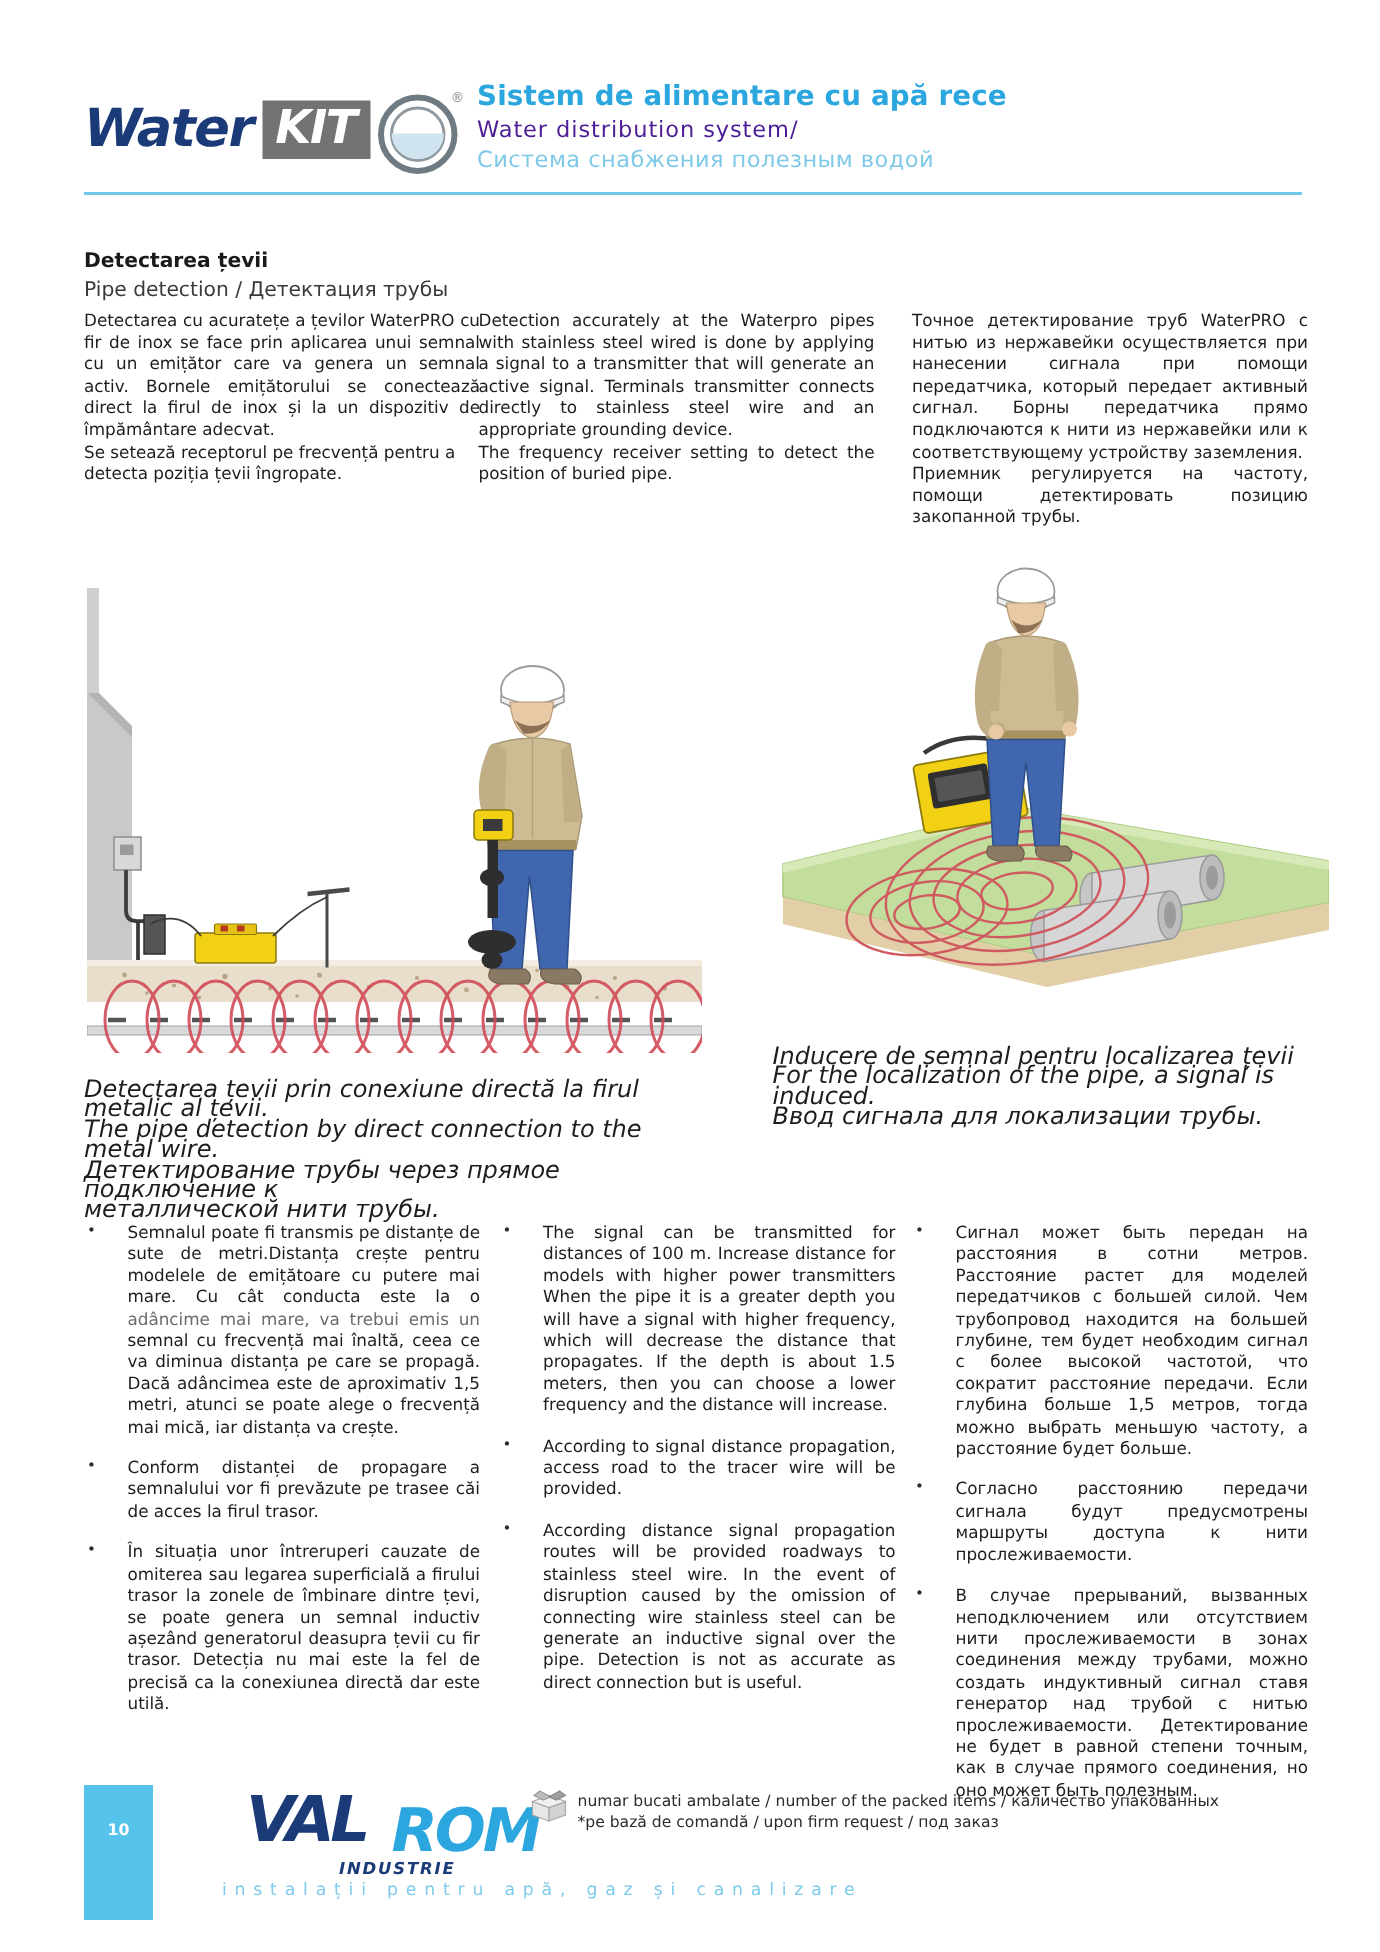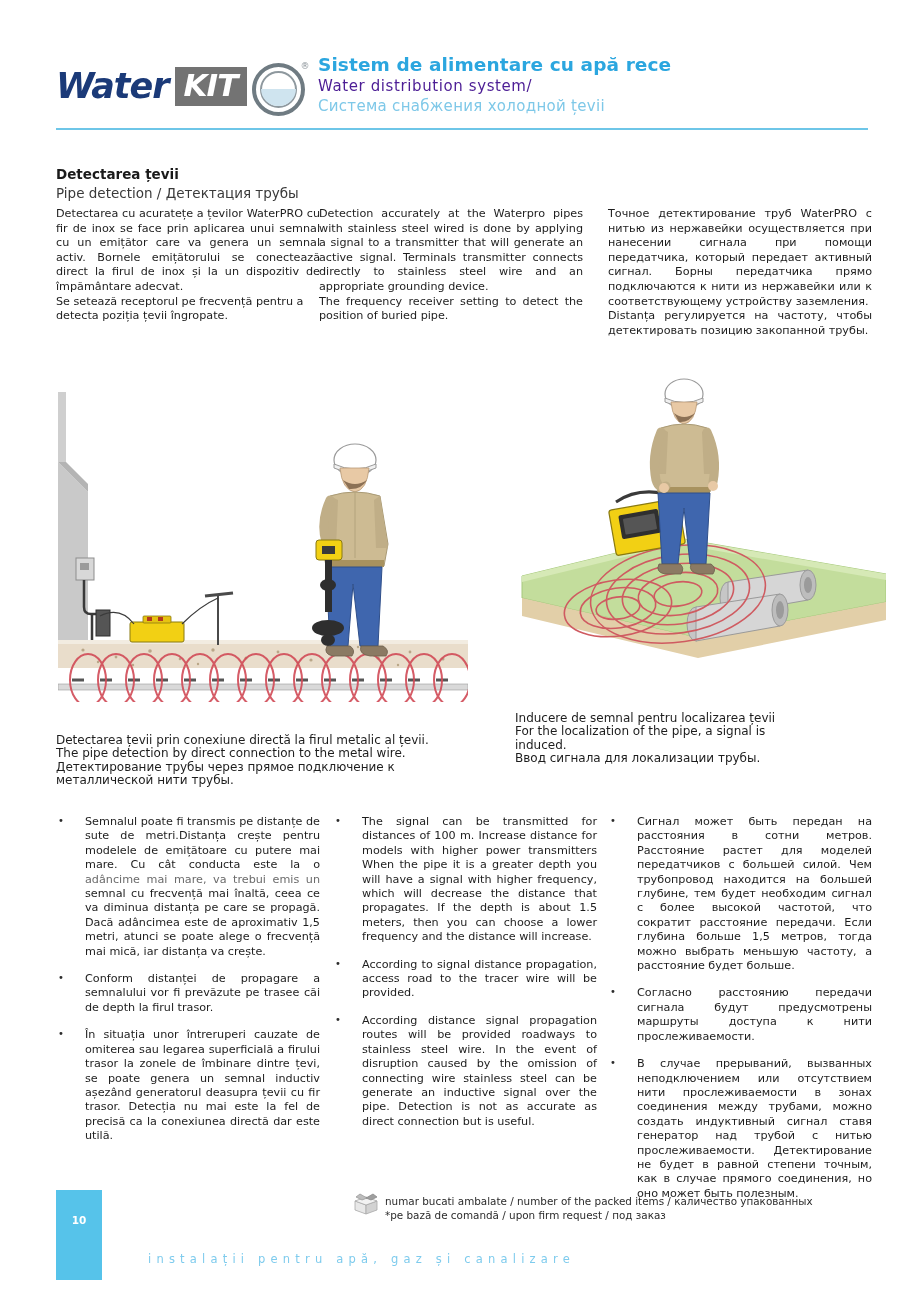--- a/index.html
+++ b/index.html
@@ -55,21 +55,21 @@
   .intro p { text-align:justify; }
   .intro p.last { text-align:left; }
   .intro.c1 { left:56px; width:264px; }
   .intro.c2 { left:319px; width:264px; }
   .intro.c3 { left:608px; width:264px; }
 
   
   .illo1 { position:absolute; left:58px; top:362px; width:410px; height:340px; background:#ffffff; }
   .illo2 { position:absolute; left:508px; top:362px; width:378px; height:318px; background:#ffffff; }
 
-  .cap { position:absolute; font-size:12px; line-height:13.4px; color:#1d1d1d;margin-top:15px; }
+  .cap { position:absolute; font-style:italic; font-size:16px; line-height:13.4px; color:#1d1d1d; }
   .cap1 { left:56px; top:719px; width:420px; }
   .cap2 { left:515px; top:697px; width:360px; }
 
   
   .bullets { position:absolute; top:815px; font-size:11.2px; line-height:14.4px; color:#1d1d1d; }
   .bullets.b1 { left:56px; width:264px; }
   .bullets.b2 { left:333px; width:264px; }
   .bullets.b3 { left:608px; width:264px; }
   .bullets ul { list-style:none; }
   .bullets li { position:relative; padding-left:29px; margin-bottom:13px; text-align:justify; }
@@ -109,39 +109,39 @@
         <span class="logo-circle">
           <span class="inner"></span>
           <span class="half"></span>
         </span>
         <span class="logo-reg">®</span>
       </span>
     </div>
     <div class="header-titles">
       <div class="h-title1">Sistem de alimentare cu apă rece</div>
       <div class="h-title2">Water distribution system/</div>
-      <div class="h-title3">Система снабжения холодной țevii</div>
+      <div class="h-title3">Система снабжения полезным водой</div>
     </div>
   </div>
   <div class="header-rule"></div>
 
   <div class="sec-title">Detectarea țevii</div>
   <div class="sec-sub">Pipe detection / Детектация трубы</div>
 
   <div class="intro c1">
     <p>Detectarea cu acuratețe a țevilor WaterPRO cu fir de inox se face prin aplicarea unui semnal cu un emițător care va genera un semnal activ. Bornele emițătorului se conectează direct la firul de inox și la un dispozitiv de împământare adecvat.</p>
     <p class="last">Se setează receptorul pe frecvență pentru a detecta poziția țevii îngropate.</p>
   </div>
   <div class="intro c2">
     <p>Detection accurately at the Waterpro pipes with stainless steel wired is done by applying a signal to a transmitter that will generate an active signal. Terminals transmitter connects directly to stainless steel wire and an appropriate grounding device.</p>
     <p>The frequency receiver setting to detect the position of buried pipe.</p>
   </div>
   <div class="intro c3">
     <p>Точное детектирование труб WaterPRO с нитью из нержавейки осуществляется при нанесении сигнала при помощи передатчика, который передает активный сигнал. Борны передатчика прямо подключаются к нити из нержавейки или к соответствующему устройству заземления.</p>
-    <p>Distanța регулируется на частоту, чтобы детектировать позицию закопанной трубы.</p>
+    <p>Приемник регулируется на частоту, помощи детектировать позицию закопанной трубы.</p>
   </div>
 
   <div class="illo1">
     <svg width="410" height="340" viewBox="0 0 410 340">
       <rect x="0" y="0" width="410" height="340" fill="#ffffff"></rect>
 
       <polygon points="0,100 0,290 30,290 30,130" fill="#c9c9c9"></polygon>
       <polygon points="0,100 30,130 30,122 0,92" fill="#b4b4b4"></polygon>
       <rect x="0" y="30" width="8" height="70" fill="#cfcfcf"></rect>
 
@@ -327,21 +327,21 @@
   <div class="cap cap2">
     <div>Inducere de semnal pentru localizarea țevii</div>
     <div>For the localization of the pipe, a signal is</div>
     <div>induced.</div>
     <div>Ввод сигнала для локализации трубы.</div>
   </div>
 
   <div class="bullets b1">
     <ul>
       <li><span>Semnalul poate fi transmis pe distanțe de sute de metri.Distanța crește pentru modelele de emițătoare cu putere mai mare. Cu cât conducta este la o </span><span class="faint">adâncime mai mare, va trebui emis un </span><span>semnal cu frecvență mai înaltă, ceea ce va diminua distanța pe care se propagă. Dacă adâncimea este de aproximativ 1,5 metri, atunci se poate alege o frecvență mai mică, iar distanța va crește.</span></li>
-      <li>Conform distanței de propagare a semnalului vor fi prevăzute pe trasee căi de depth la firul trasor.</li>
+      <li>Conform distanței de propagare a semnalului vor fi prevăzute pe trasee căi de acces la firul trasor.</li>
       <li>În situația unor întreruperi cauzate de omiterea sau legarea superficială a firului trasor la zonele de îmbinare dintre țevi, se poate genera un semnal inductiv așezând generatorul deasupra țevii cu fir trasor. Detecția nu mai  este la fel de precisă ca la conexiunea directă dar este utilă.</li>
     </ul>
   </div>
 
   <div class="bullets b2">
     <ul>
       <li>The signal can be transmitted for distances of 100 m. Increase distance for models with higher power transmitters When the pipe it is a greater depth you will have a signal with higher frequency, which will decrease the distance that propagates. If the depth is about 1.5 meters, then you can choose a lower frequency and the distance will increase.</li>
       <li>According to signal distance propagation, access road to the tracer wire will be provided.</li>
       <li>According distance signal propagation routes will be provided roadways to stainless steel wire. In the event of disruption caused by the omission of connecting wire stainless steel can be generate an inductive signal over the pipe. Detection is not as accurate as direct connection but is useful.</li>
     </ul>
@@ -351,20 +351,25 @@
     <ul>
       <li>Сигнал может быть передан на расстояния в сотни метров. Расстояние растет для моделей передатчиков с большей силой. Чем трубопровод находится на большей глубине, тем будет необходим сигнал с более высокой частотой, что сократит расстояние передачи. Если глубина больше 1,5 метров, тогда можно выбрать меньшую частоту, а расстояние будет больше.</li>
       <li>Согласно расстоянию передачи сигнала будут предусмотрены маршруты доступа к нити прослеживаемости.</li>
       <li>В случае прерываний, вызванных неподключением или отсутствием нити прослеживаемости в зонах соединения между трубами, можно создать индуктивный сигнал ставя генератор над трубой с нитью прослеживаемости. Детектирование не будет в равной степени точным, как в случае прямого соединения, но оно может быть полезным.</li>
     </ul>
   </div>
 
   <div class="page-tab"></div>
   <div class="page-num">10</div>
 
+  <div class="valrom">
+    <span class="val-text">VAL</span>
+    <span class="rom-text">ROM</span>
+    <span class="ind-text">INDUSTRIE</span>
+  </div>
   <div class="slogan">instalații pentru apă, gaz și canalizare</div>
 
   <div class="box-icon">
     <svg width="28" height="24" viewBox="0 0 28 24">
       <polygon points="3,9 14,13 14,22 3,18" fill="#e8e8e8" stroke="#a8a8a8" stroke-width="0.8"></polygon>
       <polygon points="14,13 25,9 25,18 14,22" fill="#d2d2d2" stroke="#a8a8a8" stroke-width="0.8"></polygon>
       <polygon points="3,9 14,5 25,9 14,13" fill="#f2f2f2" stroke="#a8a8a8" stroke-width="0.8"></polygon>
       <polygon points="8,2 15,6 10,8 4,5" fill="#bdbdbd" stroke="#9a9a9a" stroke-width="0.8"></polygon>
       <polygon points="21,2 14,6 19,8 25,5" fill="#9f9f9f" stroke="#8a8a8a" stroke-width="0.8"></polygon>
     </svg>

